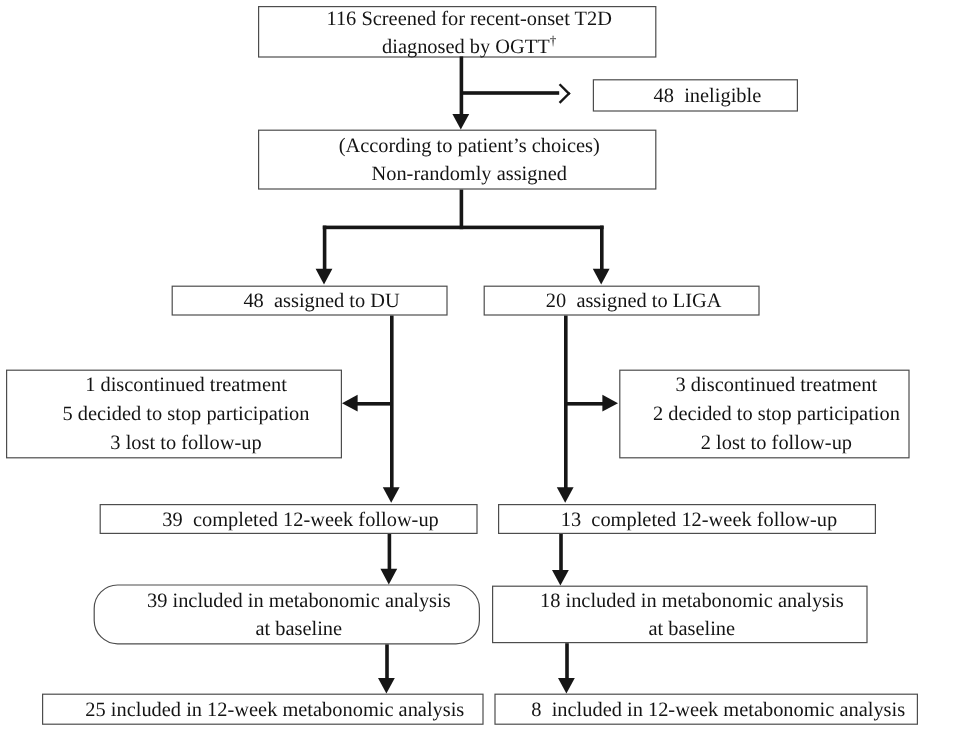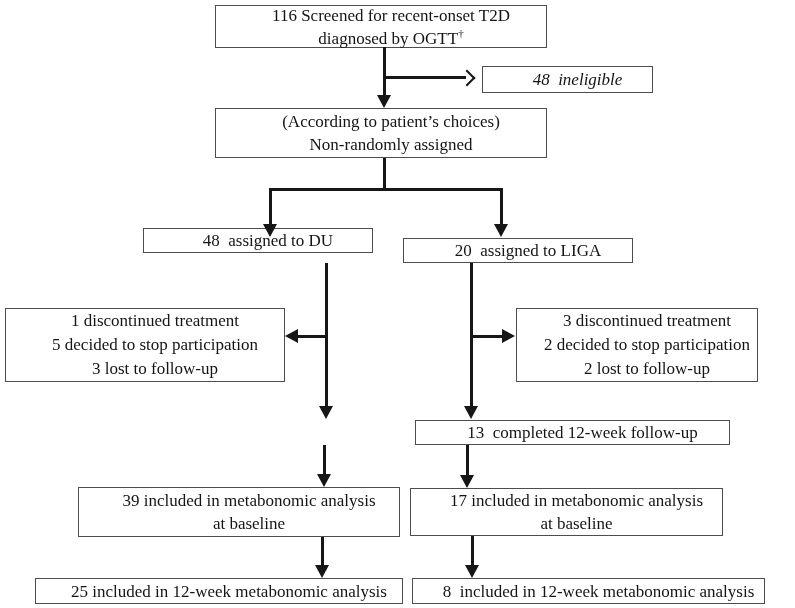--- a/index.html
+++ b/index.html
@@ -41,61 +41,64 @@
 </head>
 <body>
 
 <div id="canvas">
 
   <div class="box" style="left:215px;top:5px;width:332px;height:43px;">
     <div class="bline">116 Screened for recent-onset T2D</div>
     <div class="bline"><span>diagnosed by OGTT</span><sup>†</sup></div>
   </div>
 
-  <div class="box" style="left:482px;top:66px;width:171px;height:27px;font-style:italic;">
+  <div class="box" style="left:494px;top:66px;width:171px;height:27px;">
     <div class="bline">48  ineligible</div>
   </div>
 
   <div class="box" style="left:215px;top:108px;width:332px;height:50px;">
     <div class="bline">(According to patient’s choices)</div>
     <div class="bline">Non-randomly assigned</div>
   </div>
 
-  <div class="box" style="left:143px;top:228px;width:230px;height:25px;">
+  <div class="box" style="left:143px;top:238px;width:230px;height:25px;">
     <div class="bline">48  assigned to DU</div>
   </div>
 
   <div class="box" style="left:403px;top:238px;width:230px;height:25px;">
     <div class="bline">20  assigned to LIGA</div>
   </div>
 
   <div class="box three" style="left:5px;top:308px;width:280px;height:74px;font-family:Liberation Serif, serif;">
     <div class="bline">1 discontinued treatment</div>
     <div class="bline">5 decided to stop participation</div>
     <div class="bline">3 lost to follow-up</div>
   </div>
 
   <div class="box three" style="left:516px;top:308px;width:242px;height:74px;">
     <div class="bline">3 discontinued treatment</div>
     <div class="bline">2 decided to stop participation</div>
     <div class="bline">2 lost to follow-up</div>
   </div>
 
+  <div class="box" style="left:83px;top:420px;width:315px;height:25px;">
+    <div class="bline">39  completed 12-week follow-up</div>
+  </div>
 
   <div class="box" style="left:415px;top:420px;width:315px;height:25px;">
     <div class="bline">13  completed 12-week follow-up</div>
   </div>
 
-  <div class="box" style="left:78px;top:487px;width:322px;height:50px;">
+  <div class="box" style="left:78px;top:487px;width:322px;height:50px;border-radius:20px;">
     <div class="bline">39 included in metabonomic analysis</div>
     <div class="bline">at baseline</div>
   </div>
 
   <div class="box" style="left:410px;top:488px;width:313px;height:48px;">
-    <div class="bline">17 included in metabonomic analysis</div>
+    <div class="bline">18 included in metabonomic analysis</div>
     <div class="bline">at baseline</div>
   </div>
 
   <div class="box" style="left:35px;top:578px;width:368px;height:26px;">
     <div class="bline">25 included in 12-week metabonomic analysis</div>
   </div>
 
   <div class="box" style="left:412px;top:578px;width:353px;height:26px;text-align:right;">
     <div class="bline">8  included in 12-week metabonomic analysis</div>
   </div>

